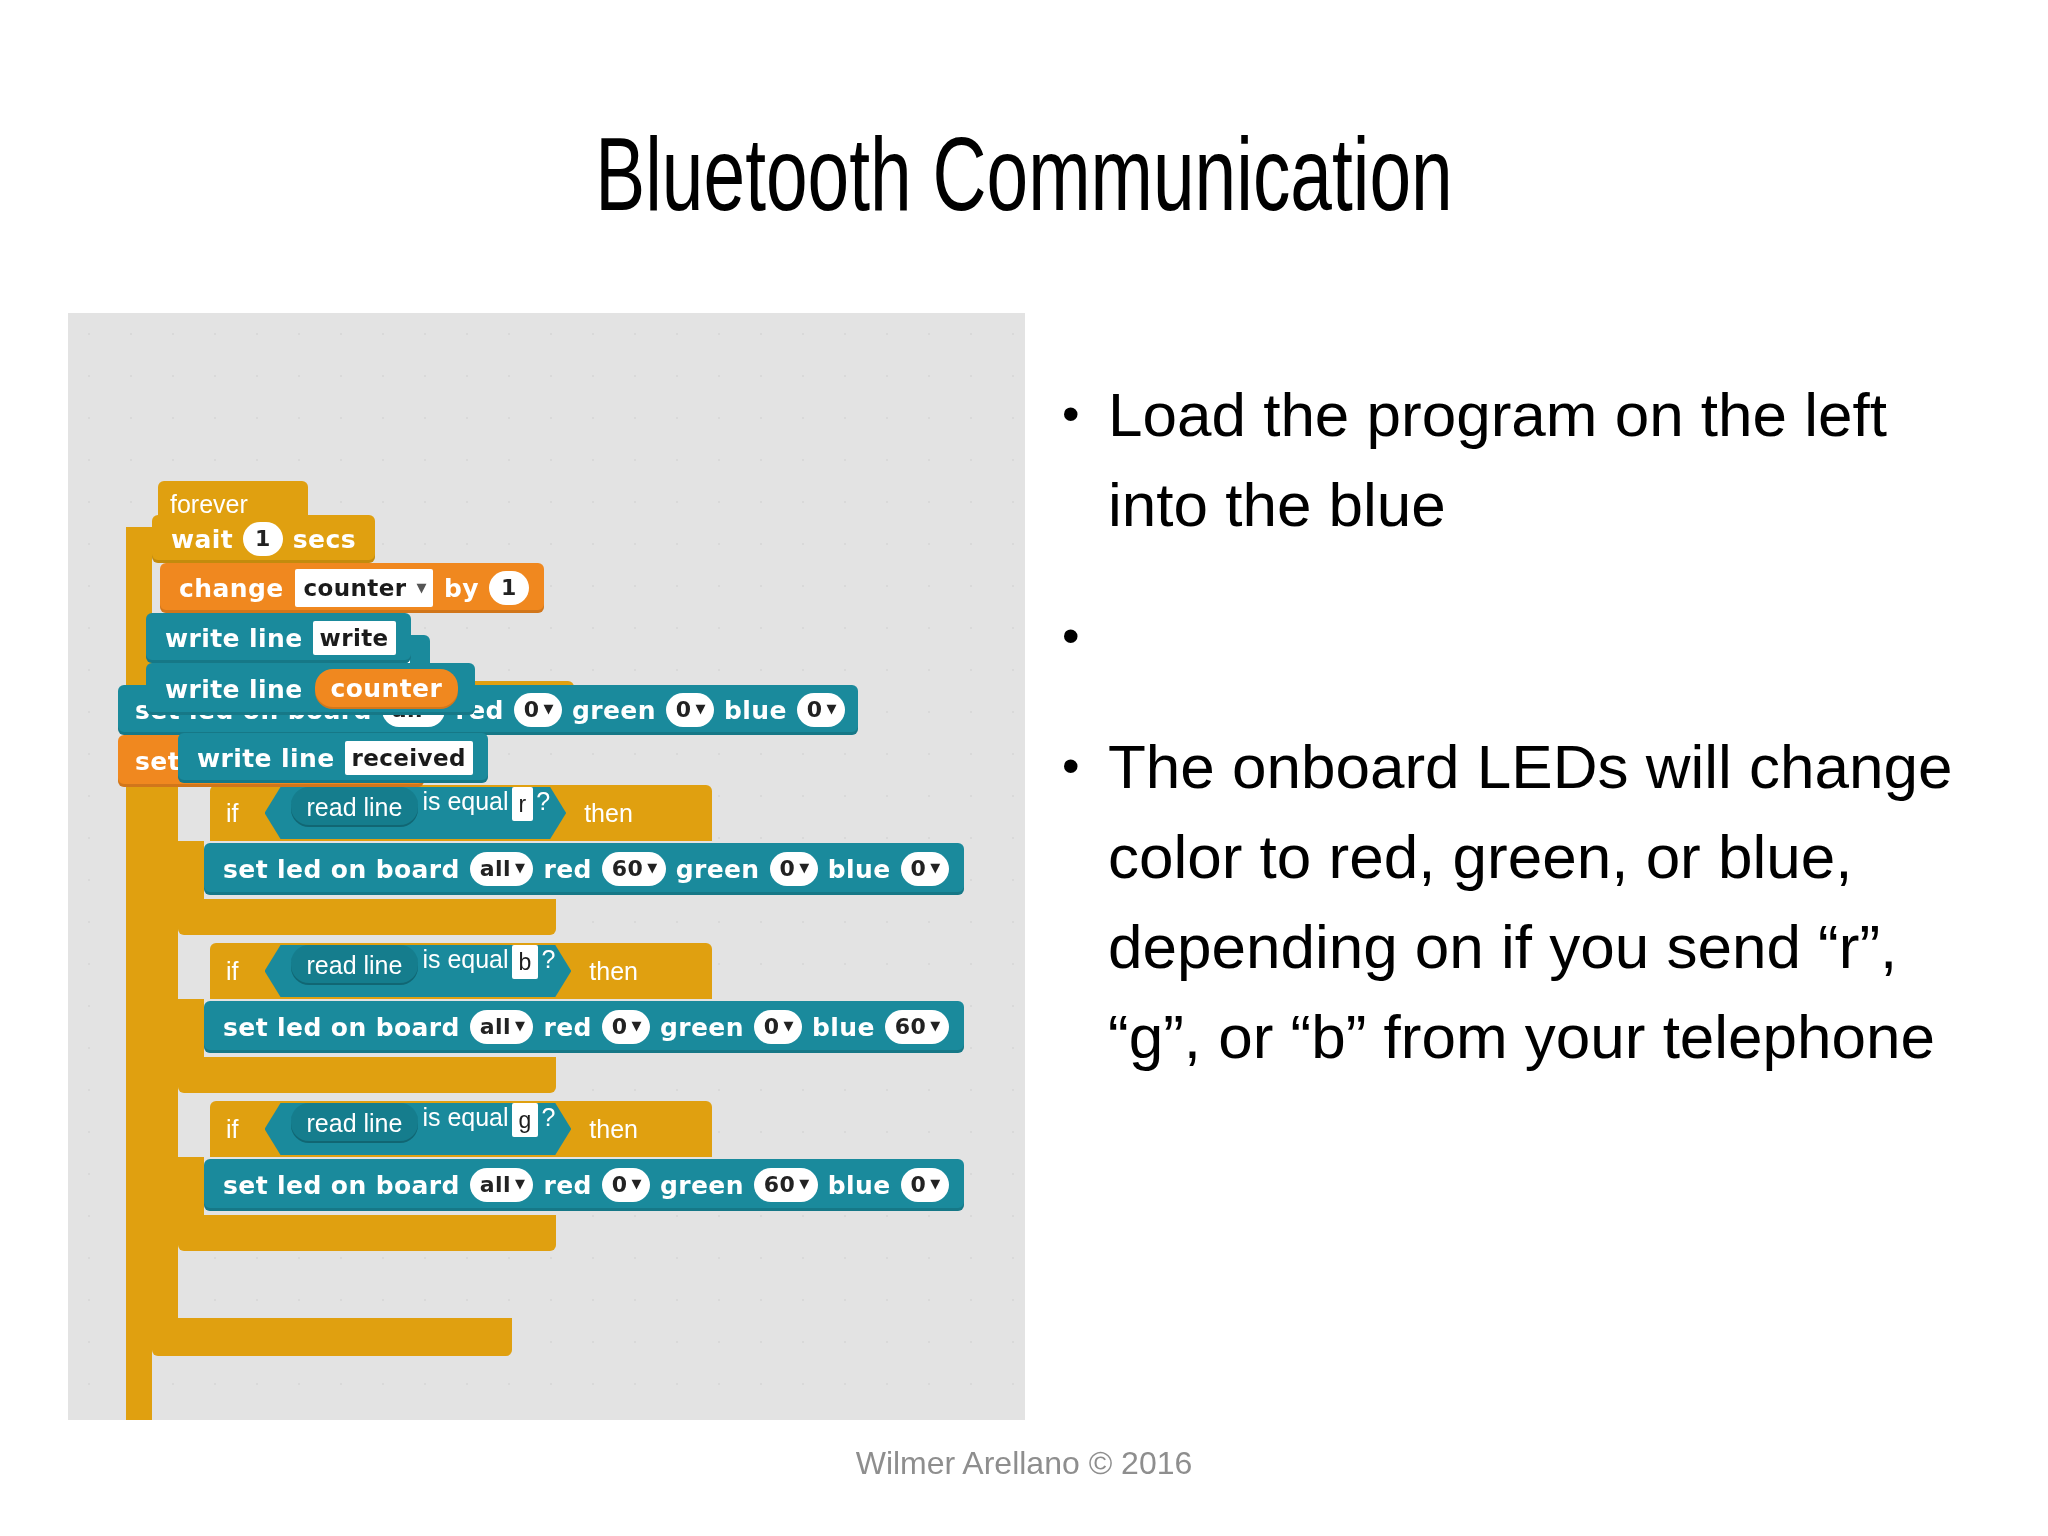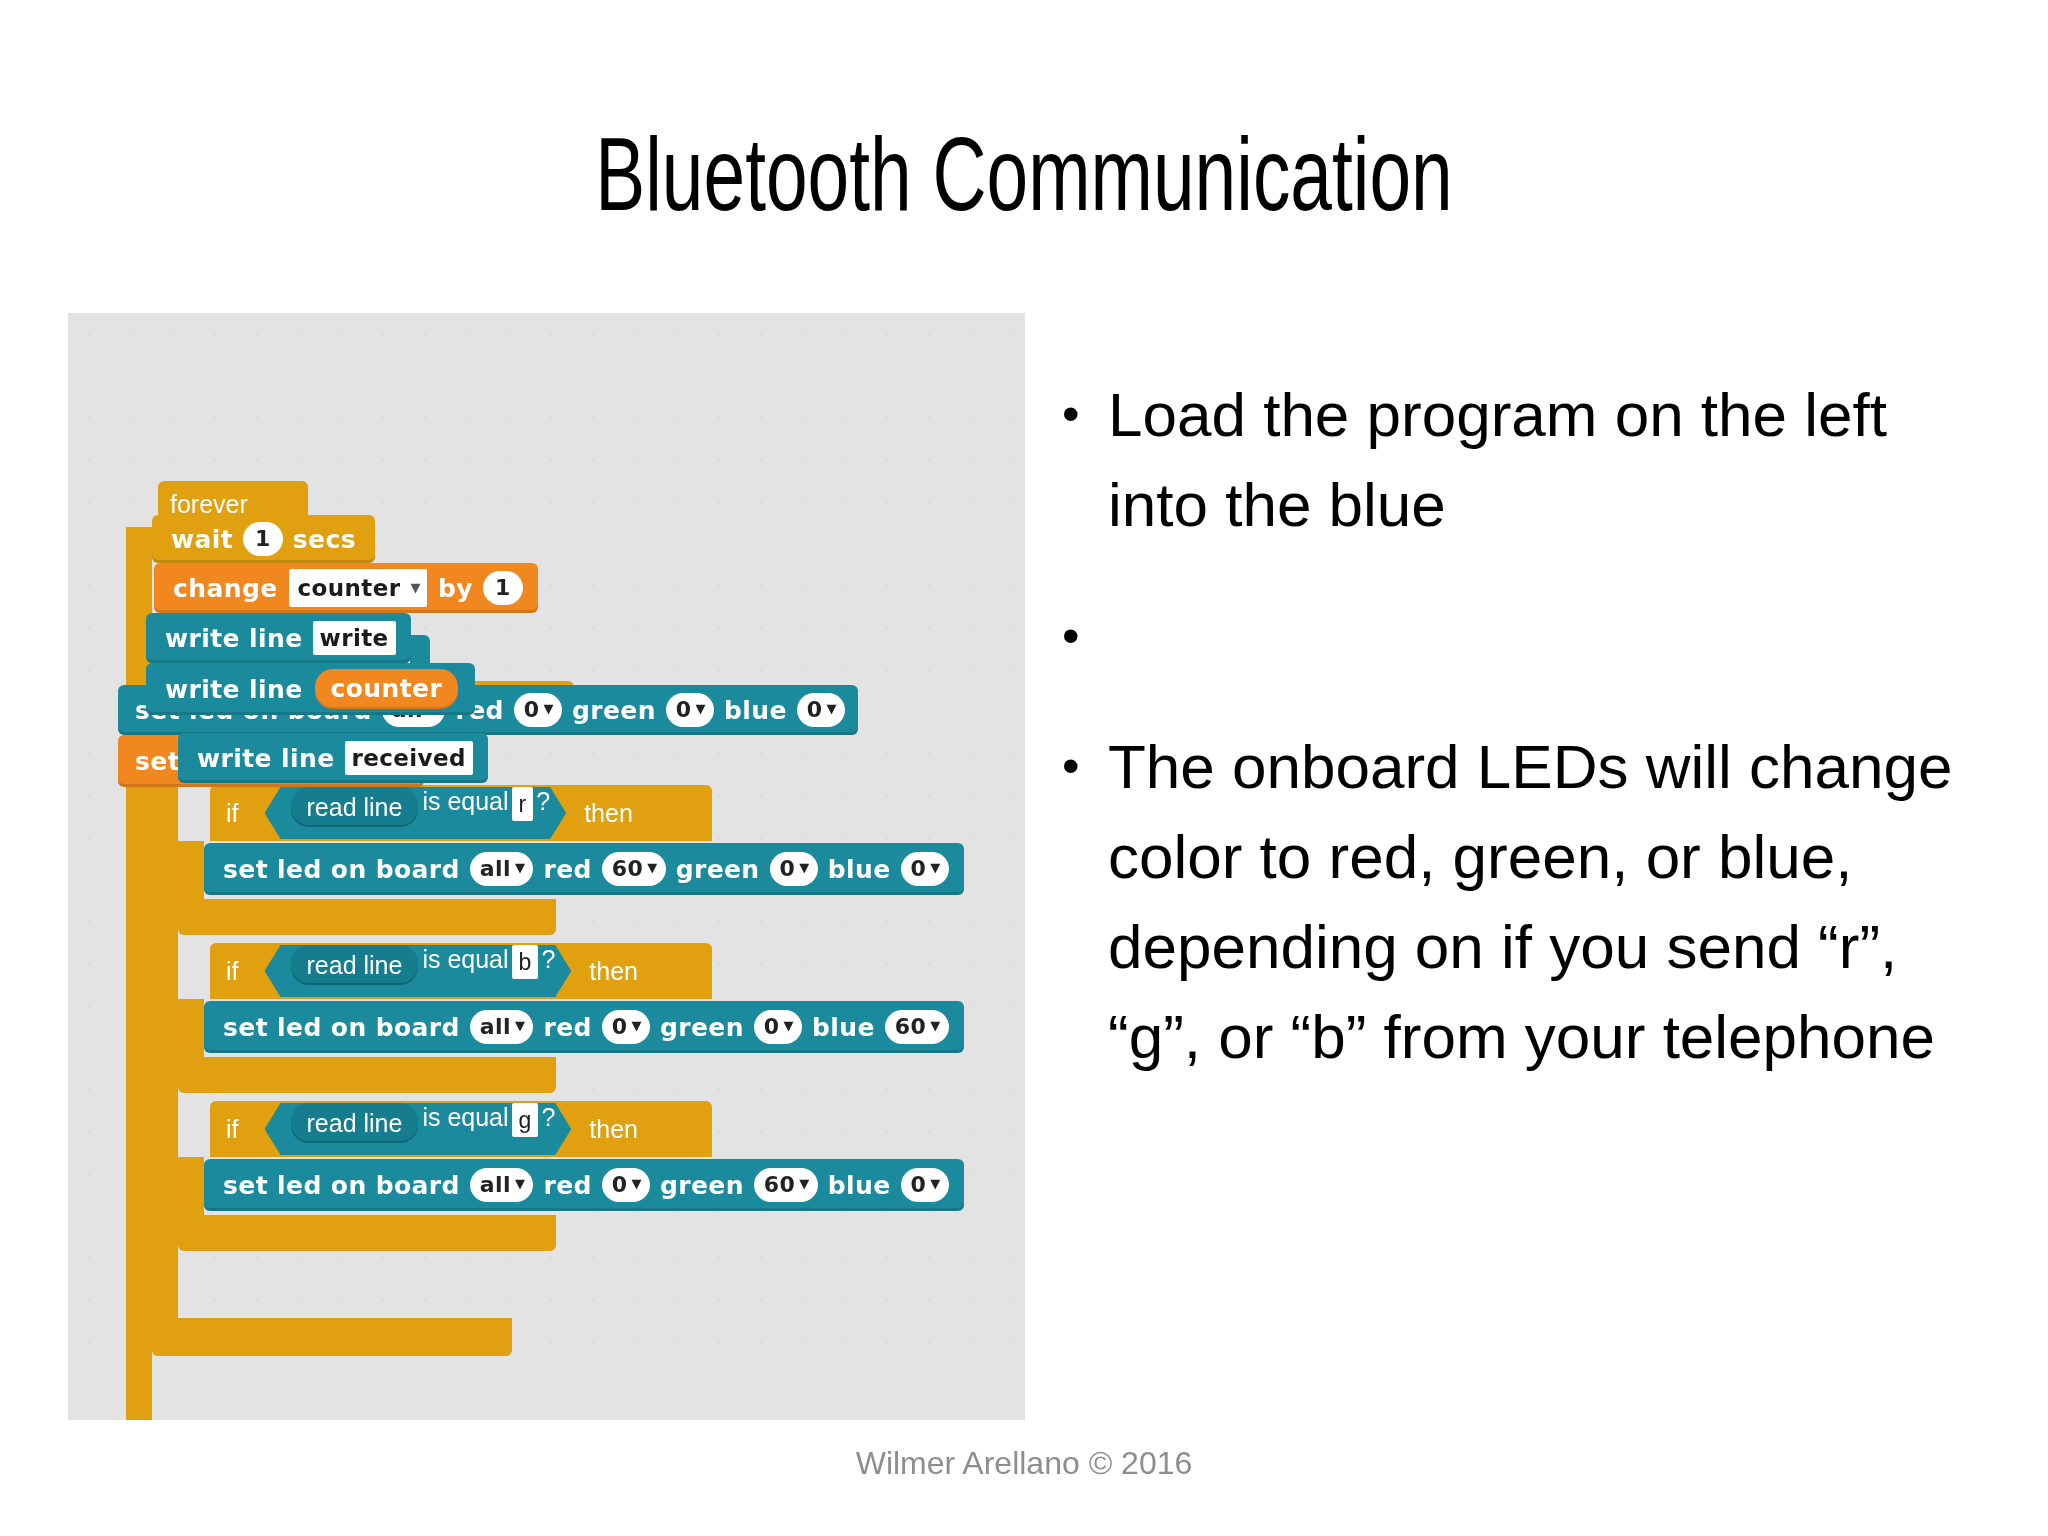--- a/index.html
+++ b/index.html
@@ -399,21 +399,21 @@
   </div>
 
   <div class="blk gold" style="left:84px;top:202px;height:48px;padding:0 12px;">
     <span class="lbl">wait</span>
     <span class="oval" style="border-radius:30px;padding:2px 12px;">
         <span>1</span>
       </span>
     <span class="lbl">secs</span>
   </div>
 
-  <div class="blk orange" style="left:86px;top:250px;height:50px;padding:6px 12px;">
+  <div class="blk orange" style="left:92px;top:250px;height:50px;padding:6px 12px;">
     <span class="lbl">change</span>
     <span class="ddl">
         <span>counter</span>
         <span class="caret">▼</span>
       </span>
     <span class="lbl">by</span>
     <span class="oval" style="border-radius:30px;padding:2px 12px;">
         <span>1</span>
       </span>
   </div>

